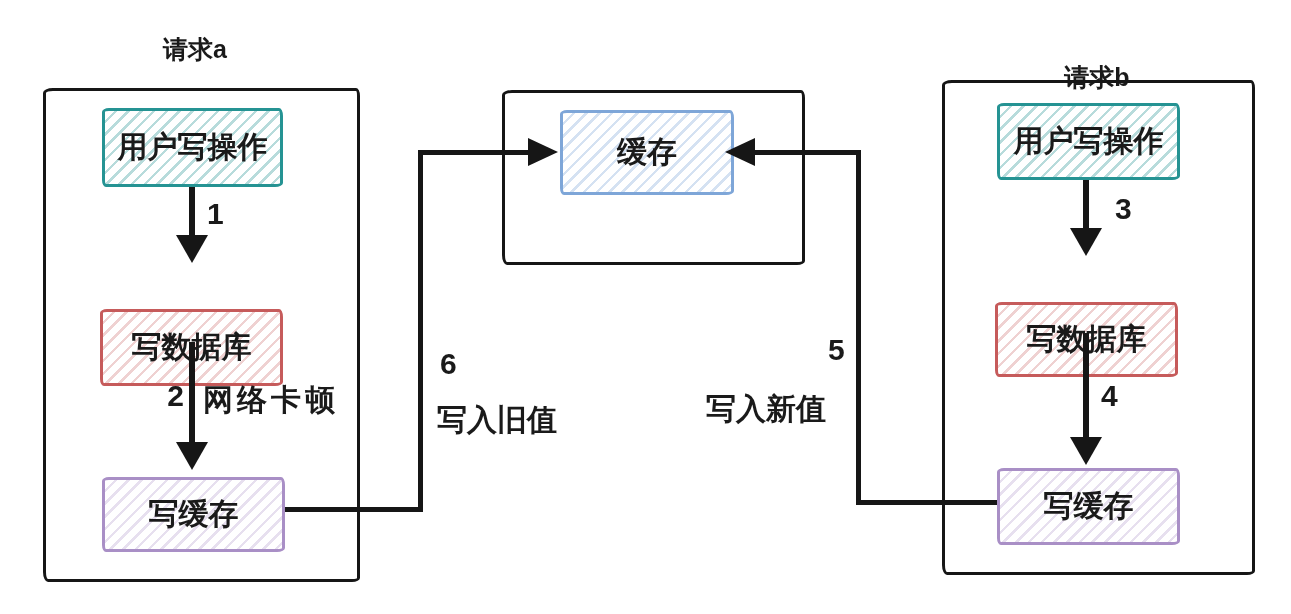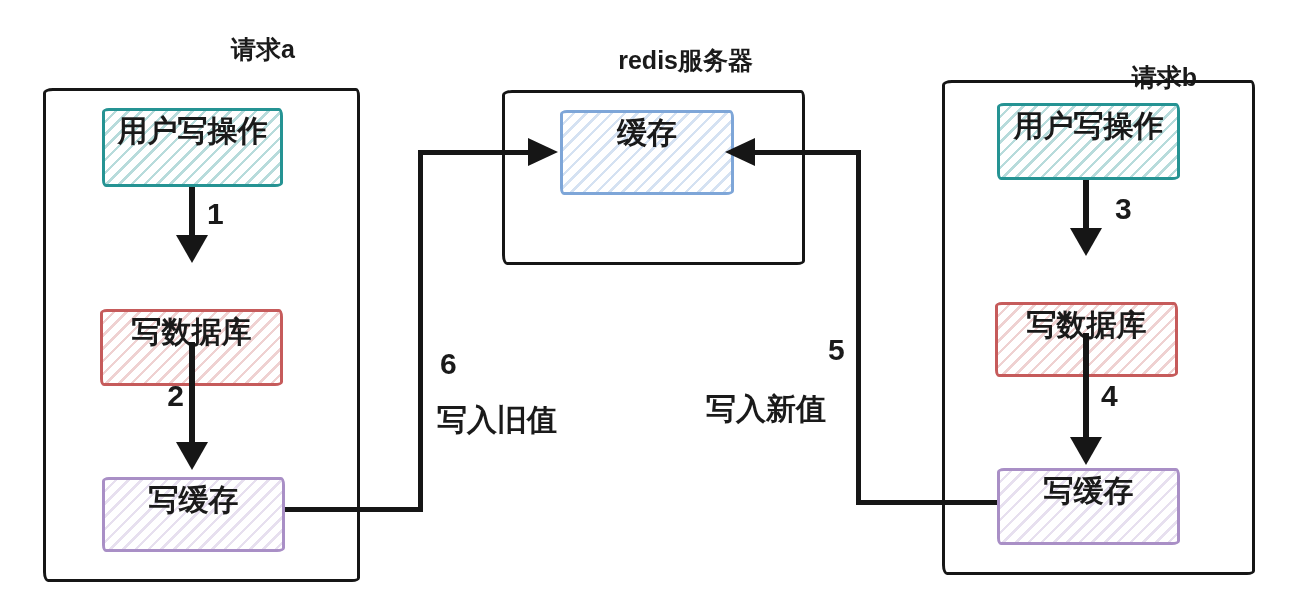--- a/index.html
+++ b/index.html
@@ -11,38 +11,38 @@
   .canvas {
     position: relative;
     width: 1291px;
     height: 614px;
     background: #ffffff;
     overflow: hidden;
     color: #1a1a1a;
   }
   .group-title {
     position: absolute;
-    text-align: right;
+    text-align: center;
     font-size: 25px;
     font-weight: 700;
     color: #1a1a1a;
     white-space: nowrap;
   }
   .container-box {
     position: absolute;
     border: 3px solid #161616;
     border-radius: 10px 4px 8px 5px / 5px 8px 4px 10px;
     background: transparent;
     box-sizing: border-box;
   }
   .node {
     position: absolute;
     box-sizing: border-box;
     display: flex;
-    align-items: flex-start;
+    align-items: center;
     justify-content: center;
     font-size: 30px;
     font-weight: 700;
     color: #1a1a1a;
     border-radius: 7px 4px 8px 4px / 4px 8px 4px 7px;
     background-color: #ffffff;
   }
   .node.teal {
     border: 3px solid #259393;
     background-image: repeating-linear-gradient(135deg, transparent 0 6.5px, rgba(37,147,147,0.33) 6.5px 9px);
@@ -87,21 +87,20 @@
     color: #1a1a1a;
     white-space: nowrap;
   }
 </style>
 </head>
 <body>
 
 <div class="canvas">
 
   <div class="group-title" style="left:95px; top:33px; width:200px;">请求a</div>
-  <div class="group-title" style="left:553px; top:44px; width:200px;">redis服务器</div>
   <div class="group-title" style="left:997px; top:25px; width:200px;margin-top:36px;">请求b</div>
 
   <div class="container-box" style="left:43px; top:88px; width:317px; height:494px;"></div>
   <div class="container-box" style="left:502px; top:90px; width:303px; height:175px;"></div>
   <div class="container-box" style="left:942px; top:80px; width:313px; height:495px;"></div>
 
   <div class="node teal" style="left:102px; top:108px; width:181px; height:79px;">
     <span>用户写操作</span>
   </div>
   <div class="node red" style="left:100px; top:265px; width:183px; height:77px;">
@@ -125,20 +124,21 @@
     <span>写缓存</span>
   </div>
 
   <div class="seg" style="left:189px; top:187px; width:6px; height:50px;"></div>
   <div class="ah ah-down" style="left:176px; top:235px;"></div>
   <div class="edge-label" style="left:207px; top:197px;">1</div>
 
   <div class="seg" style="left:189px; top:342px; width:6px; height:102px;"></div>
   <div class="ah ah-down" style="left:176px; top:442px;"></div>
   <div class="edge-label" style="left:158px; top:379px; width:26px; text-align:right;">2</div>
+  <div class="edge-label" style="left:203px; top:380px; letter-spacing:4px;">网络卡顿</div>
 
   <div class="seg" style="left:1083px; top:180px; width:6px; height:50px;"></div>
   <div class="ah ah-down" style="left:1070px; top:228px;"></div>
   <div class="edge-label" style="left:1115px; top:192px;">3</div>
 
   <div class="seg" style="left:1083px; top:333px; width:6px; height:106px;"></div>
   <div class="ah ah-down" style="left:1070px; top:437px;"></div>
   <div class="edge-label" style="left:1101px; top:379px;">4</div>
 
   <div class="seg" style="left:285px; top:507px; width:138px; height:5px;"></div>

